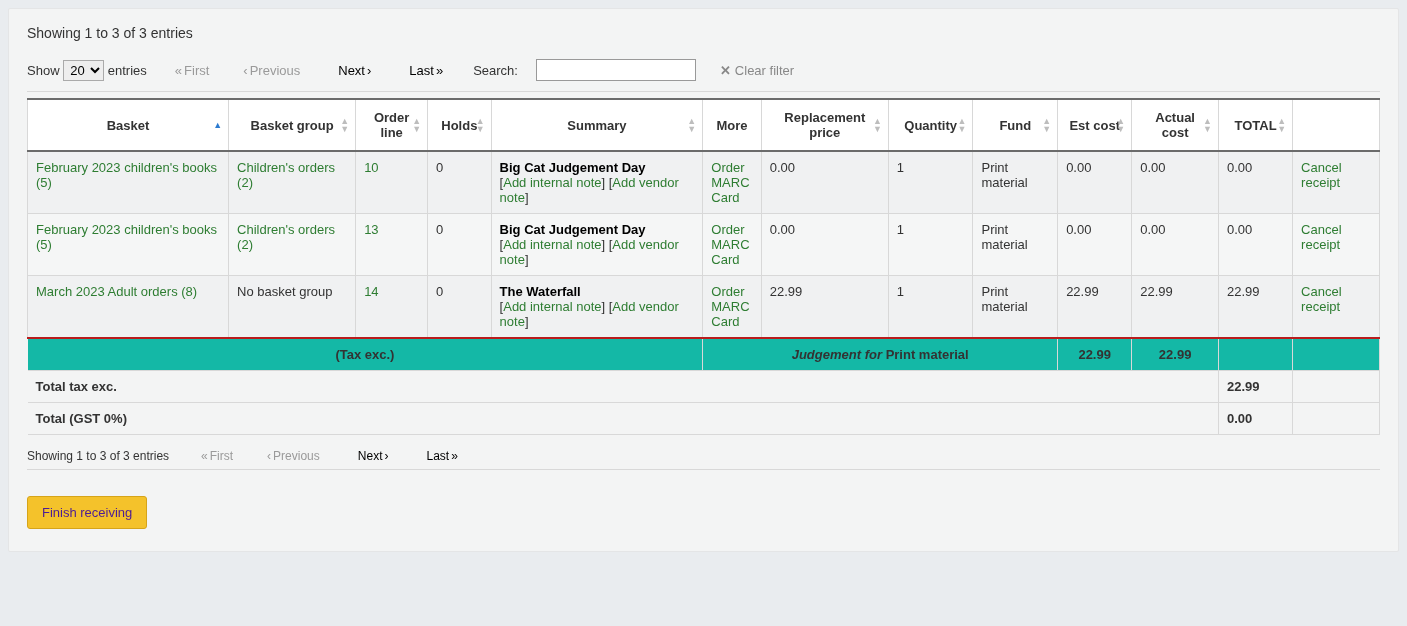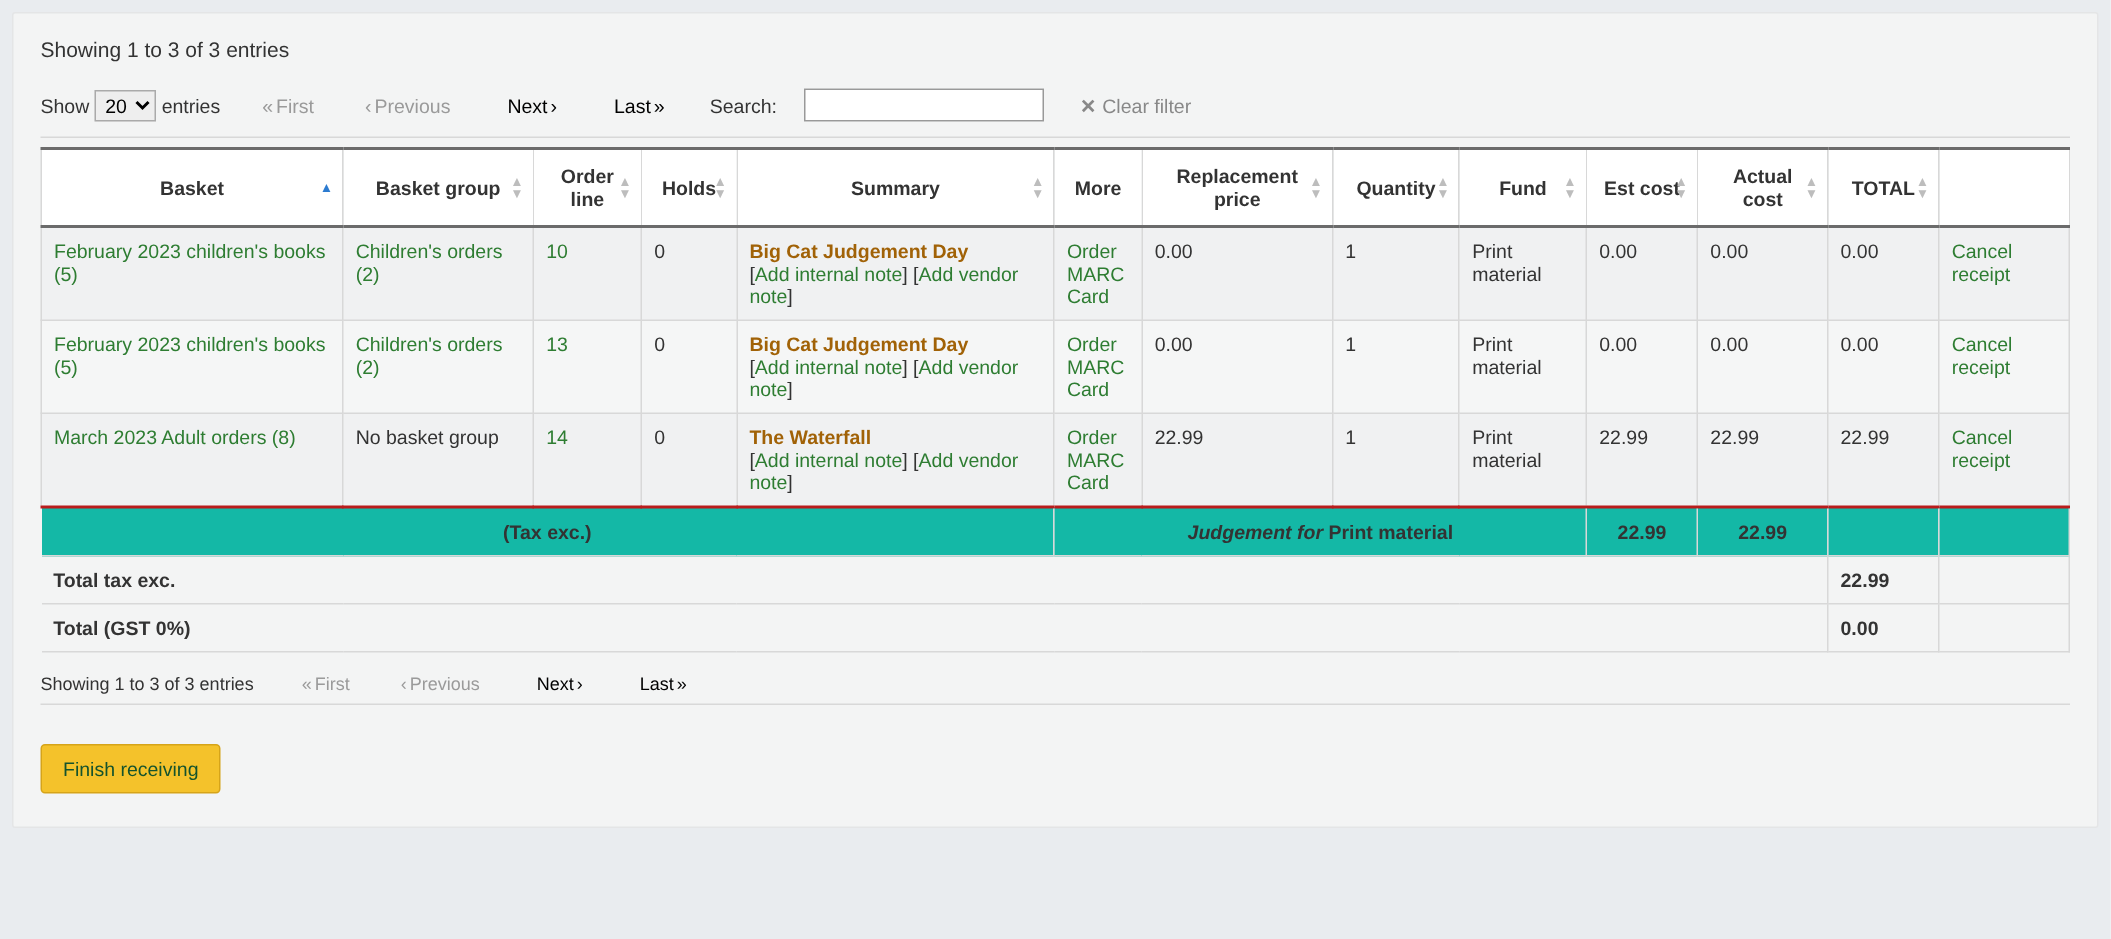--- a/index.html
+++ b/index.html
@@ -105,21 +105,21 @@
     font-size: 13px;
   }
   tbody tr:nth-child(odd) td { background: #f0f1f2; }
   tbody tr:nth-child(even) td { background: #f5f6f6; }
   a.link, .link {
     color: #2e7d32;
     text-decoration: none;
     cursor: pointer;
   }
   .bold { font-weight: 700; }
-  .summary-cell .title { color: #a16207; font-weight: 700; }
+  .summary-cell .title { color: #000000; font-weight: 700; }
   .summary-cell .notes { color: #333; }
   tfoot td {
     border: 1px solid #d8d8d8;
     border-left: none;
     padding: 8px;
     font-size: 13px;
   }
   tfoot tr.subtotal td { font-weight: 700; background: #14b8a6; border-top: 2px solid #b91c1c; text-align: center; }
   tfoot td.right { text-align: right; }
   tfoot td.center { }
@@ -130,21 +130,21 @@
     padding: 14px 0 6px;
     border-bottom: 1px solid #d8d8d8;
     font-size: 12px;
     color: #333;
   }
   .finish-btn {
     margin-top: 26px;
     display: inline-block;
     background: #f4c22b;
     border: 1px solid #d6a419;
-    color: #14532d;
+    color: #4c1d95;
     padding: 8px 14px;
     border-radius: 3px;
     cursor: pointer;
     font-size: 13px;
   }
 </style>
 </head>
 <body>
 
 <div class="panel">

